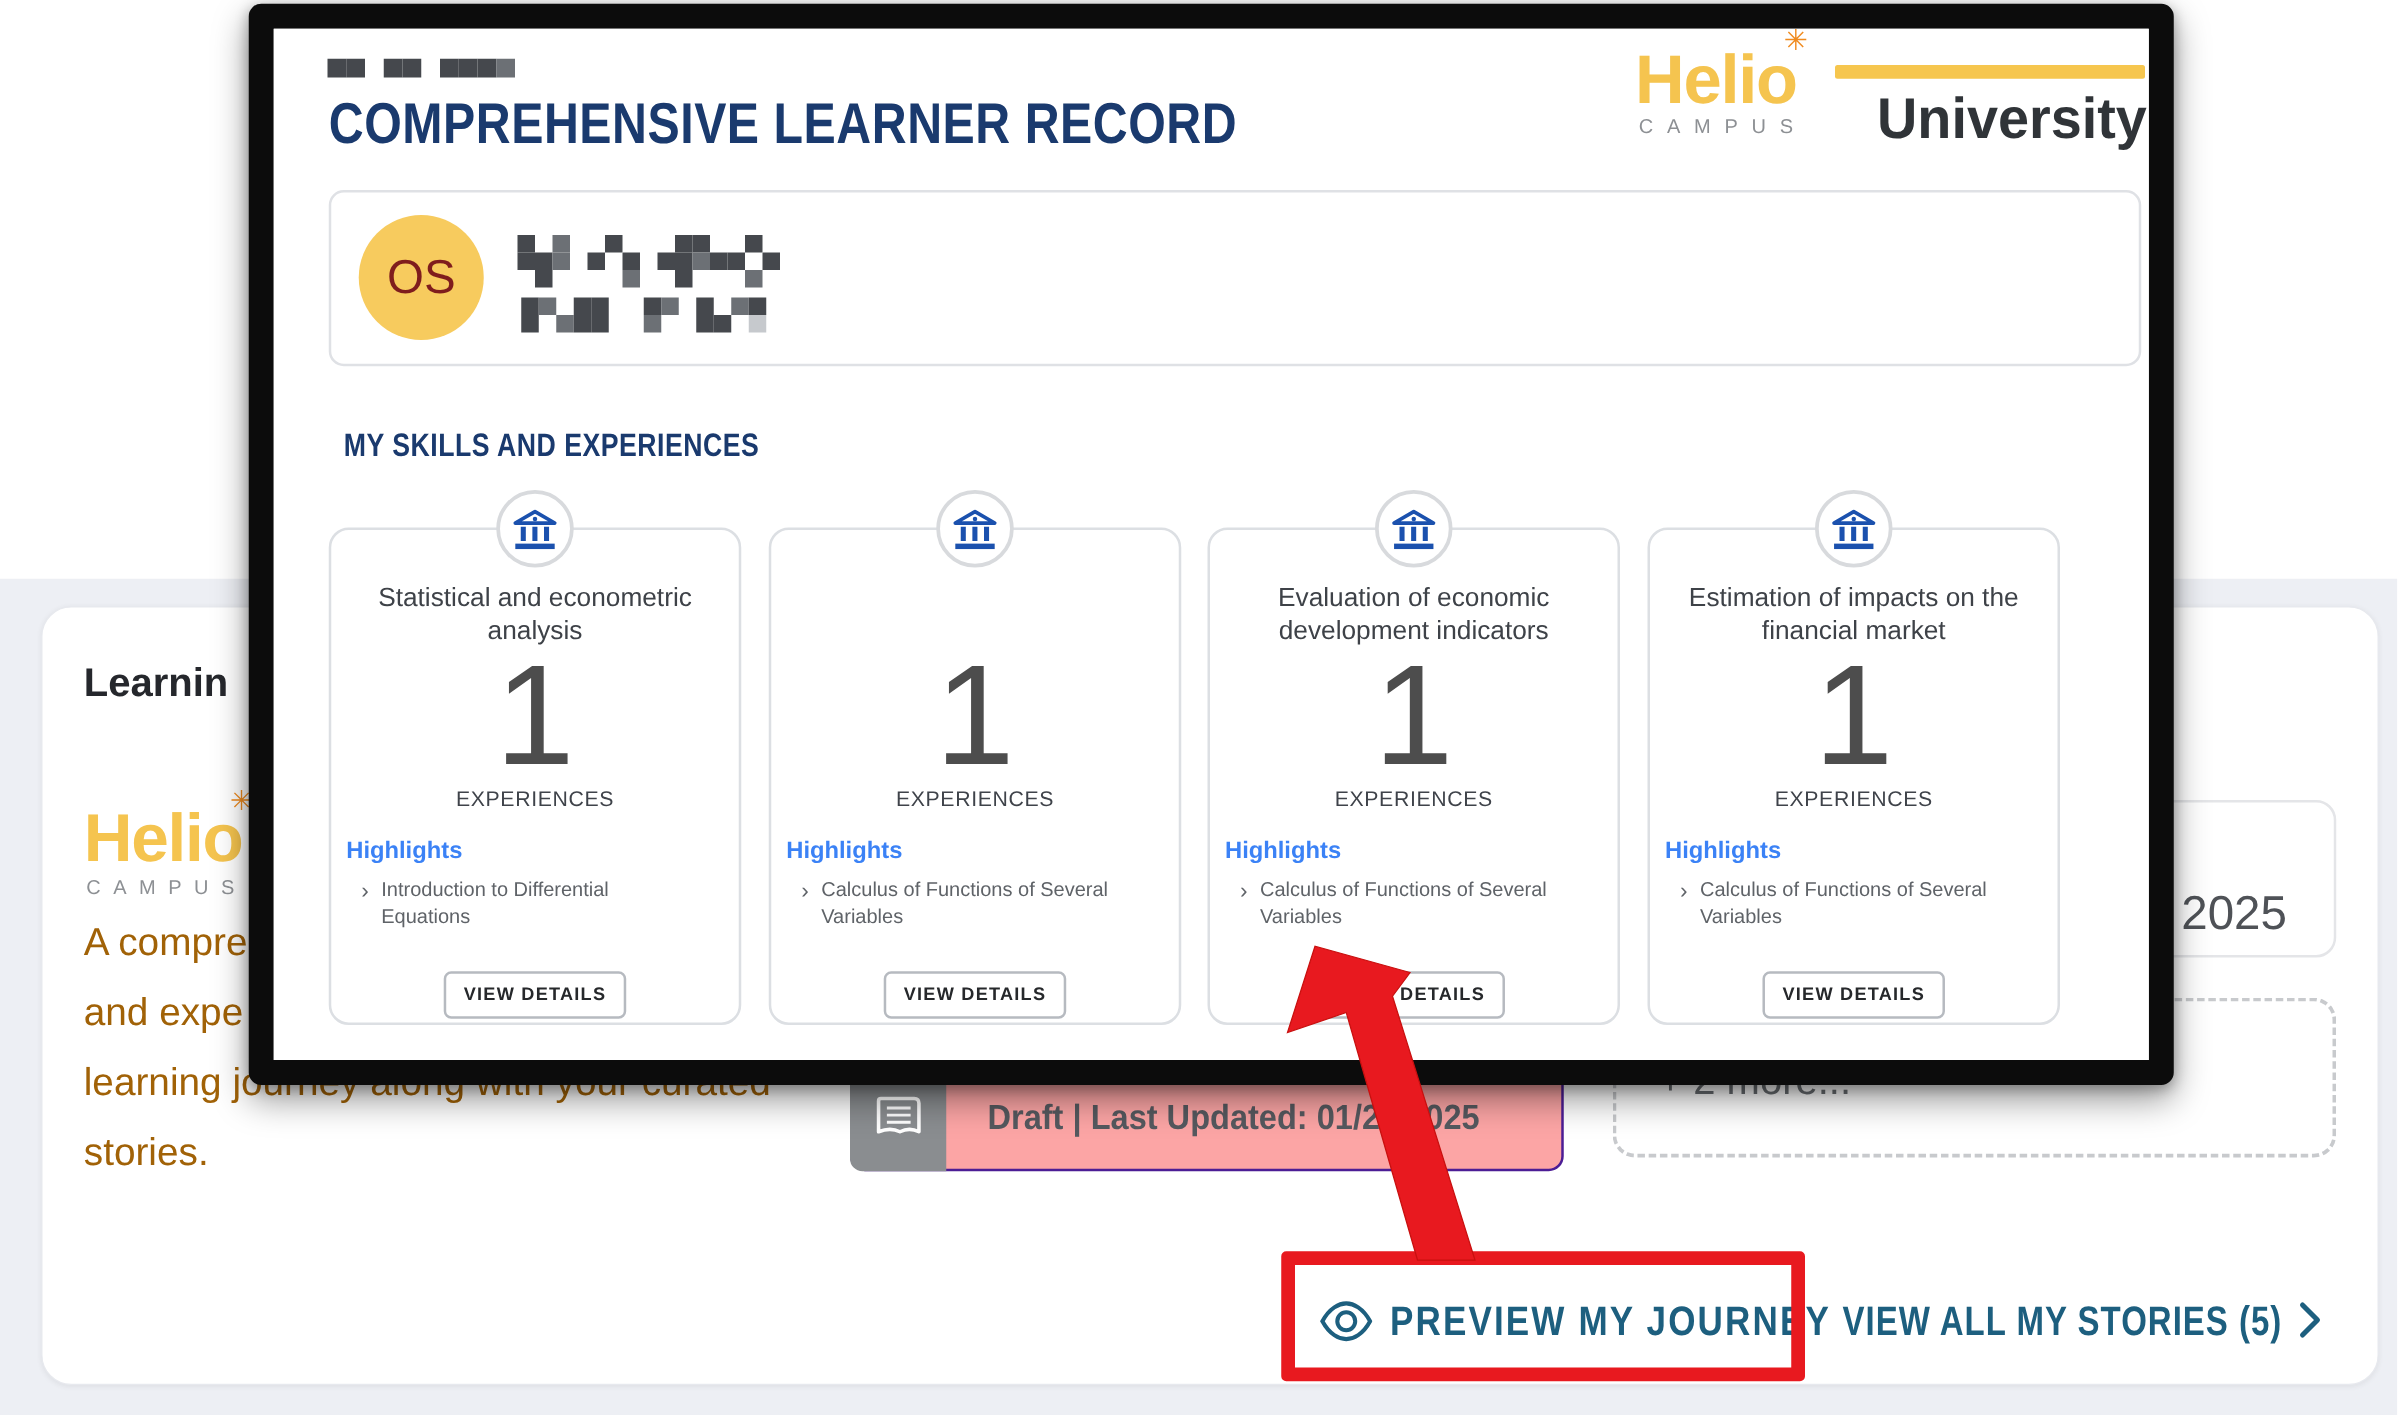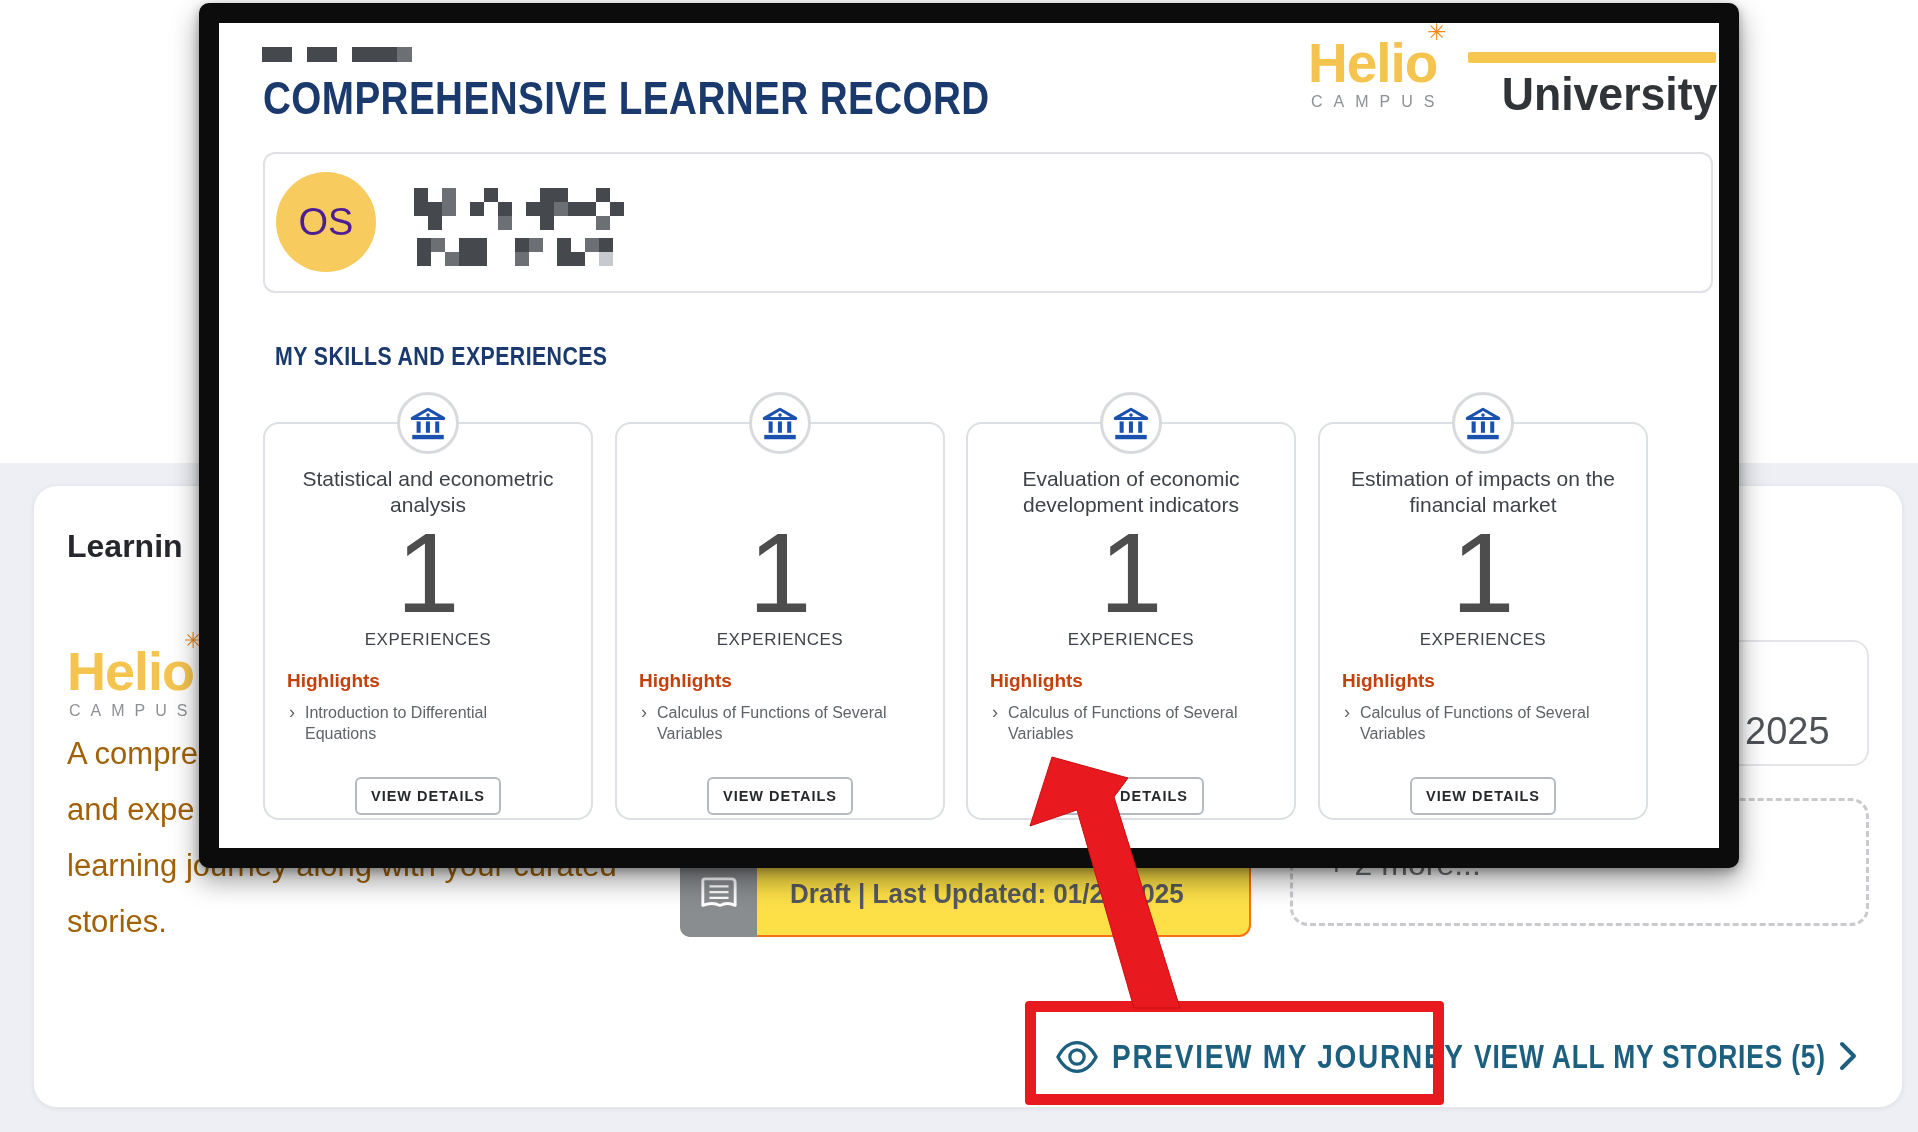--- a/index.html
+++ b/index.html
@@ -14,21 +14,21 @@
   .lj-heading{left:67px;top:528px;font-size:32px;font-weight:700;color:#25272c;white-space:nowrap;}
   .bg-helio{left:67px;top:640px;font-size:54px;font-weight:700;color:#f5c44f;letter-spacing:-1px;white-space:nowrap;}
   .bg-campus{left:69px;top:702px;font-size:16px;color:#8d9094;letter-spacing:10px;white-space:nowrap;}
   .sun{color:#f08b1f;font-weight:400;}
   .desc-line{left:67px;font-size:31px;color:#a16207;white-space:nowrap;}
   .story-card{left:1560px;top:640px;width:305px;height:122px;background:#fff;
     border:2px solid #e4e5e8;border-radius:16px;}
   .story-year{left:1745px;top:710px;font-size:38px;font-weight:500;color:#4f5257;}
   .dashed-card{left:1290px;top:798px;width:573px;height:122px;border:3px dashed #c8cacd;border-radius:18px;}
   .more-label{left:1327px;top:846px;font-size:32px;color:#6b6f73;}
-  .draft-row{left:680px;top:850px;width:571px;height:87px;background:#fde047;border:2px solid #f97316;
+  .draft-row{left:680px;top:850px;width:571px;height:87px;background:#fca5a5;border:2px solid #4c1d95;
     border-radius:12px;display:flex;align-items:center;box-sizing:border-box;}
   .draft-iconbox{position:absolute;left:-2px;top:-2px;width:77px;height:87px;background:#8a8d90;
     border-radius:10px 0 0 10px;display:flex;align-items:center;justify-content:center;}
   .draft-text{position:absolute;left:108px;top:0;height:83px;display:flex;align-items:center;
     font-size:28px;font-weight:600;color:#56595f;transform:scaleX(.93);transform-origin:0 50%;white-space:pre;}
   .eye-wrap{left:1056px;top:1040px;}
   .preview-label{left:1112px;top:1038px;font-size:33px;font-weight:600;color:#1d5f7f;
     letter-spacing:2px;white-space:nowrap;transform:scaleX(.85);transform-origin:0 50%;}
   .viewall-label{left:1474px;top:1038px;font-size:33px;font-weight:600;color:#1d5f7f;
     letter-spacing:1px;white-space:nowrap;transform:scaleX(.8);transform-origin:0 50%;}
@@ -40,36 +40,36 @@
     box-shadow:0 12px 28px rgba(0,0,0,.4),0 3px 10px rgba(0,0,0,.28);}
   .modal-inner{position:absolute;inset:0;background:#fff;}
   .clr-title{left:44px;top:48px;font-size:46px;font-weight:700;color:#1a3a6e;white-space:nowrap;
     transform:scaleX(.84);transform-origin:0 0;letter-spacing:.5px;}
   .m-helio{left:1089px;top:8px;font-size:55px;font-weight:700;color:#f5c44f;letter-spacing:-1px;white-space:nowrap;}
   .m-campus{left:1092px;top:70px;font-size:16px;color:#8d9094;letter-spacing:11px;white-space:nowrap;}
   .ybar{left:1249px;top:29px;width:248px;height:11px;background:#f6c64e;border-radius:2px;}
   .univ{right:2px;top:44px;font-size:46px;font-weight:700;color:#303438;white-space:nowrap;
     transform:scaleX(.97);transform-origin:100% 0;}
   .profile-card{left:44px;top:129px;width:1450px;height:141px;border:2px solid #dfe1e5;border-radius:12px;box-sizing:border-box;}
-  .avatar{position:absolute;left:11px;top:18px;width:100px;height:100px;border-radius:50%;background:#f7cb5e;
-    display:flex;align-items:center;justify-content:center;font-size:38px;color:#4c1d95;}
+  .avatar{position:absolute;left:22px;top:18px;width:100px;height:100px;border-radius:50%;background:#f7cb5e;
+    display:flex;align-items:center;justify-content:center;font-size:38px;color:#7f1d1d;}
   .skills-heading{left:56px;top:318px;font-size:26px;font-weight:700;color:#1a3a6e;white-space:nowrap;
     transform:scaleX(.82);transform-origin:0 0;letter-spacing:.5px;}
   .card{position:absolute;top:399px;width:330px;height:398px;background:#fff;border:2px solid #dcdfe3;
     border-radius:16px;box-sizing:border-box;padding-left:24px;}
   .card-circle{position:absolute;left:50%;top:-32px;transform:translateX(-50%);width:62px;height:62px;
     border-radius:50%;background:#fff;border:3px solid #d8dadd;box-sizing:border-box;
     display:flex;align-items:center;justify-content:center;}
   .card-title{position:absolute;top:42px;left:12px;right:12px;text-align:center;font-size:21px;
     line-height:26px;font-weight:500;color:#3e4248;}
   .card-count{position:absolute;top:92px;left:0;width:100%;text-align:center;font-size:114px;
     line-height:1;font-weight:500;color:#4d4d4d;}
   .card-count-label{position:absolute;top:206px;left:0;width:100%;text-align:center;font-size:17px;
     font-weight:500;color:#3f434a;letter-spacing:.5px;}
-  .card-highlights-label{position:absolute;top:246px;left:22px;font-size:19px;font-weight:700;color:#c2410c;}
+  .card-highlights-label{position:absolute;top:246px;left:12px;font-size:19px;font-weight:700;color:#3b82f6;}
   .card-bullet{position:absolute;top:278px;left:24px;width:276px;font-size:16px;line-height:21px;color:#5f6368;display:flex;}
   .card-bullet .bchev{flex:0 0 16px;color:#5f6368;font-size:18px;line-height:20px;}
   .card-bullet .btxt{max-width:250px;}
   .vd-btn{position:absolute;top:353px;left:50%;transform:translateX(-50%);height:38px;padding:0 14px;
     background:#fff;border:2px solid #b6bac0;border-radius:6px;font-size:14.5px;font-weight:600;
     letter-spacing:1px;color:#26282b;display:flex;align-items:center;white-space:nowrap;
     font-family:inherit;cursor:pointer;}
   .mosaic{display:grid;gap:0;}
   .mosaic span{display:block;}
 

